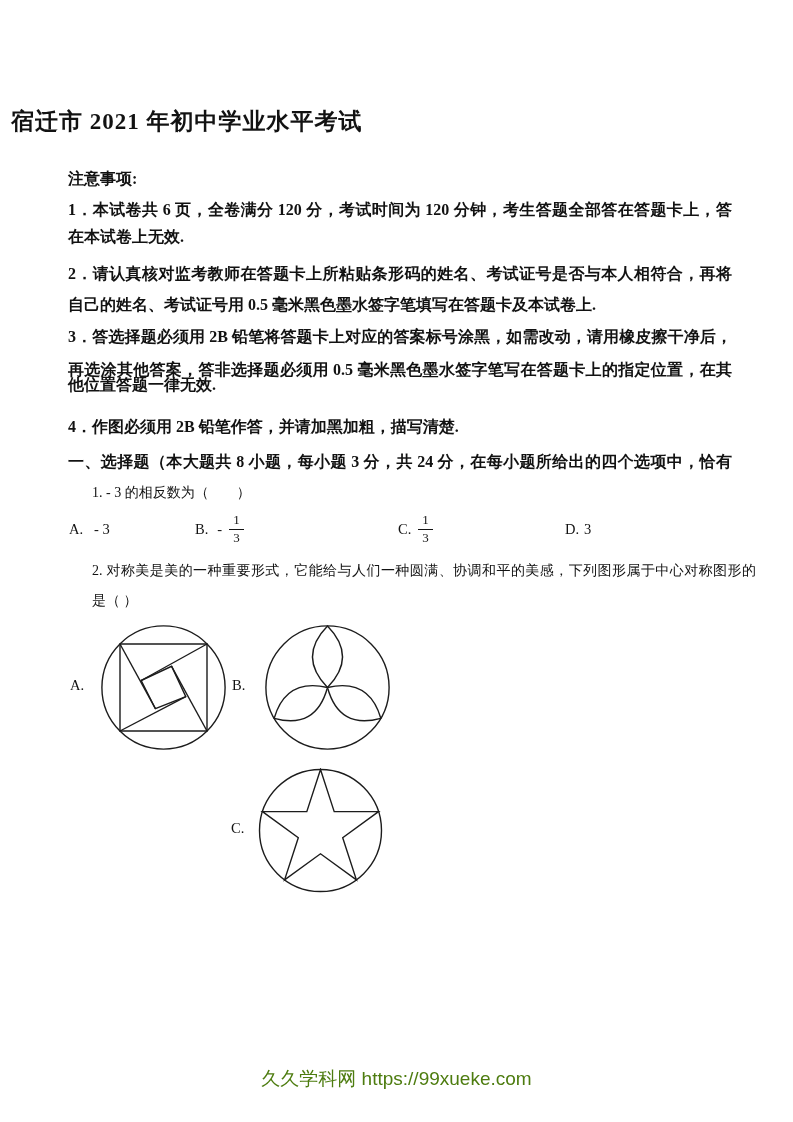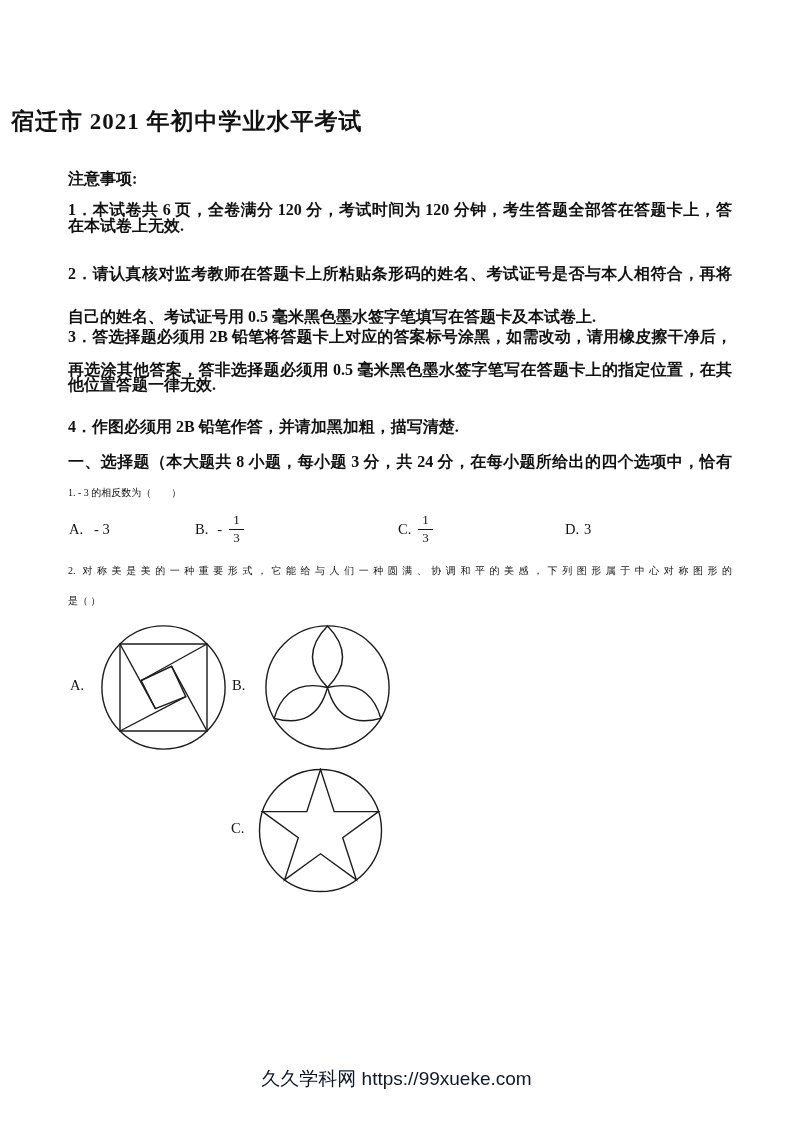--- a/index.html
+++ b/index.html
@@ -14,21 +14,21 @@
   .title{
     position:absolute;top:95px;left:0;width:100%;
     margin:11px;text-align:left;
     font-size:23px;font-weight:700;letter-spacing:1px;
   }
   .line{
     position:absolute;left:68px;width:664px;
     font-size:16px;line-height:22px;
   }
   .b{font-weight:700;margin-top:28px;}
-  .q{font-size:10px;}
+  .q{font-size:14px;margin-left:24px;}
   .jl{text-align:justify;text-align-last:justify;}
   .optrow{position:absolute;left:68px;top:505px;width:664px;height:48px;}
   .opt{
     position:absolute;top:0;height:48px;
     display:inline-flex;align-items:center;
     font-size:14.5px;
   }
   .oval{margin-left:11px;}
   .oval-tight{margin-left:5px;}
   .sign{margin-left:9px;}
@@ -38,37 +38,37 @@
   }
   .frac .num{padding:0 4px 1px 4px;border-bottom:1.3px solid #121212;}
   .frac .den{padding-top:1px;}
   .figlabel{position:absolute;font-size:14.5px;}
   .figsvg{position:absolute;}
   .figsvg *{stroke:#1c1c1c;fill:none;}
   .footer{
     position:absolute;top:1066px;left:0;width:100%;
     text-align:center;
     font-family:"Liberation Sans","DejaVu Sans",sans-serif;
-    font-size:19px;color:#0f172a;
+    font-size:19px;color:#4d7c0f;
   }
 </style>
 </head>
 <body>
 
 <div class="page">
 
   <h1 class="title">宿迁市 2021 年初中学业水平考试</h1>
 
   <div class="line b" style="top:140px">注意事项:</div>
 
   <div class="line b jl" style="top:171px">1．本试卷共 6 页，全卷满分 120 分，考试时间为 120 分钟，考生答题全部答在答题卡上，答</div>
-  <div class="line b" style="top:187px">在本试卷上无效.</div>
+  <div class="line b" style="top:198px">在本试卷上无效.</div>
 
   <div class="line b jl" style="top:235px">2．请认真核对监考教师在答题卡上所粘贴条形码的姓名、考试证号是否与本人相符合，再将</div>
-  <div class="line b" style="top:278px">自己的姓名、考试证号用 0.5 毫米黑色墨水签字笔填写在答题卡及本试卷上.</div>
+  <div class="line b" style="top:266px">自己的姓名、考试证号用 0.5 毫米黑色墨水签字笔填写在答题卡及本试卷上.</div>
 
   <div class="line b jl" style="top:298px">3．答选择题必须用 2B 铅笔将答题卡上对应的答案标号涂黑，如需改动，请用橡皮擦干净后，</div>
   <div class="line b jl" style="top:331px">再选涂其他答案，答非选择题必须用 0.5 毫米黑色墨水签字笔写在答题卡上的指定位置，在其</div>
   <div class="line b" style="top:346px">他位置答题一律无效.</div>
 
   <div class="line b" style="top:388px">4．作图必须用 2B 铅笔作答，并请加黑加粗，描写清楚.</div>
 
   <div class="line b jl" style="top:423px">一、选择题（本大题共 8 小题，每小题 3 分，共 24 分，在每小题所给出的四个选项中，恰有</div>
 
   <div class="line q" style="top:482px">1. - 3 的相反数为（　　）</div>

